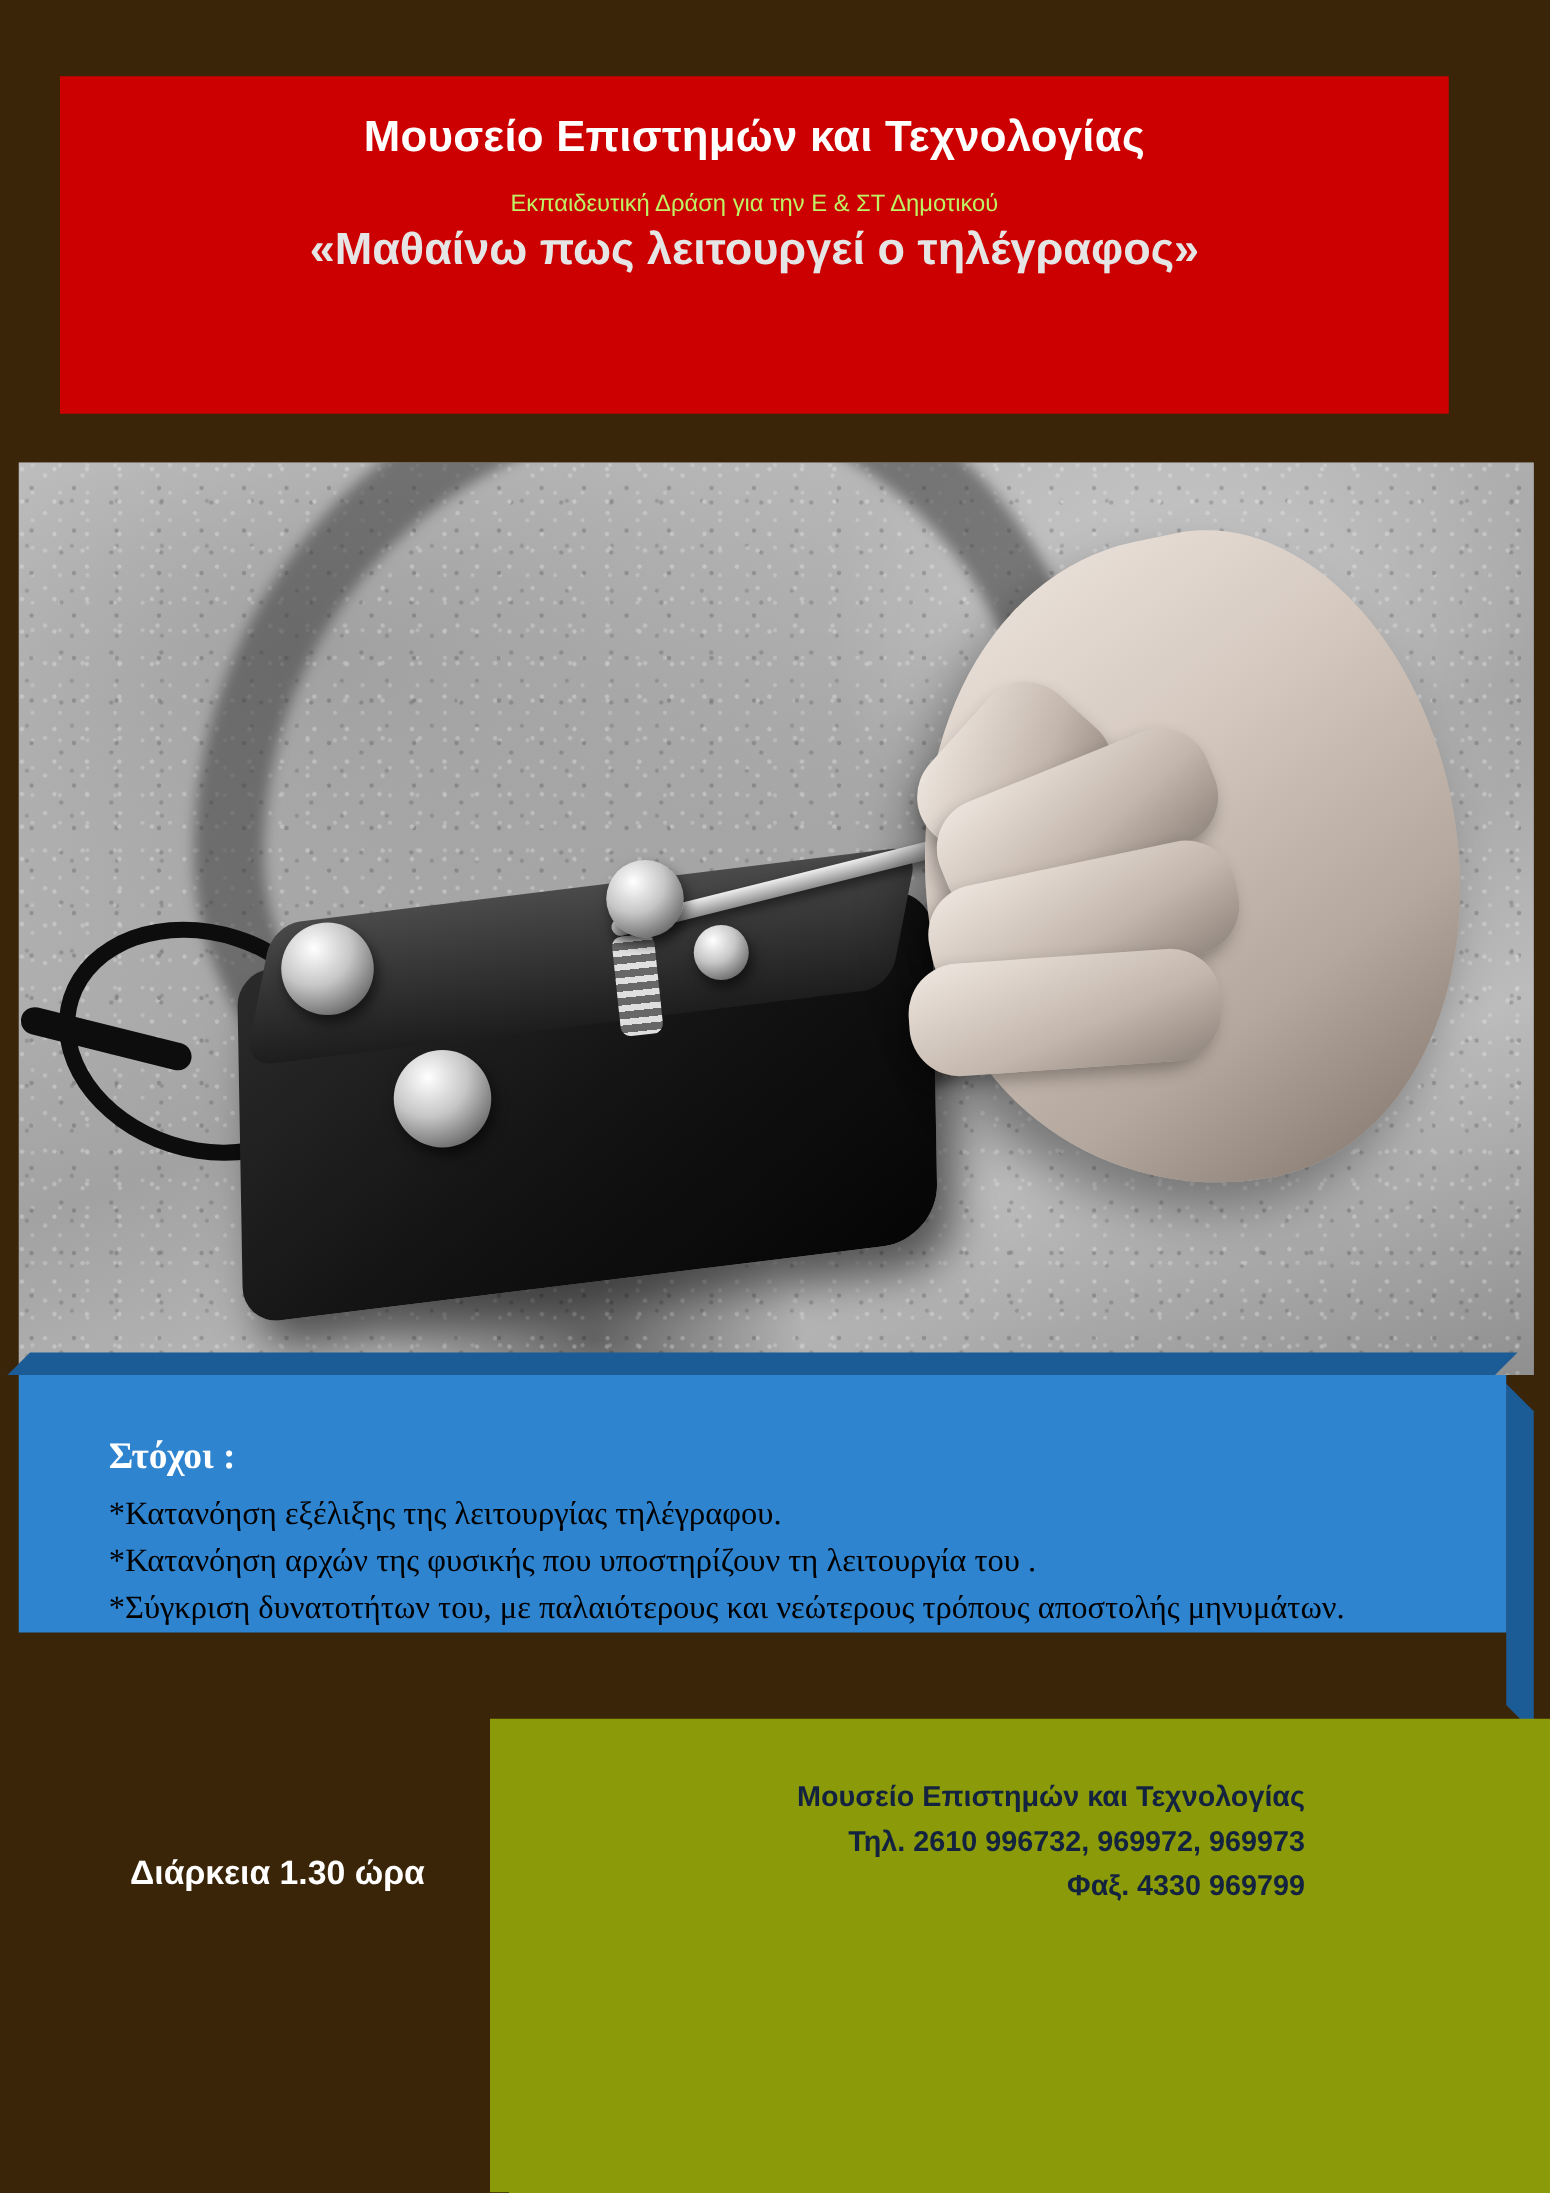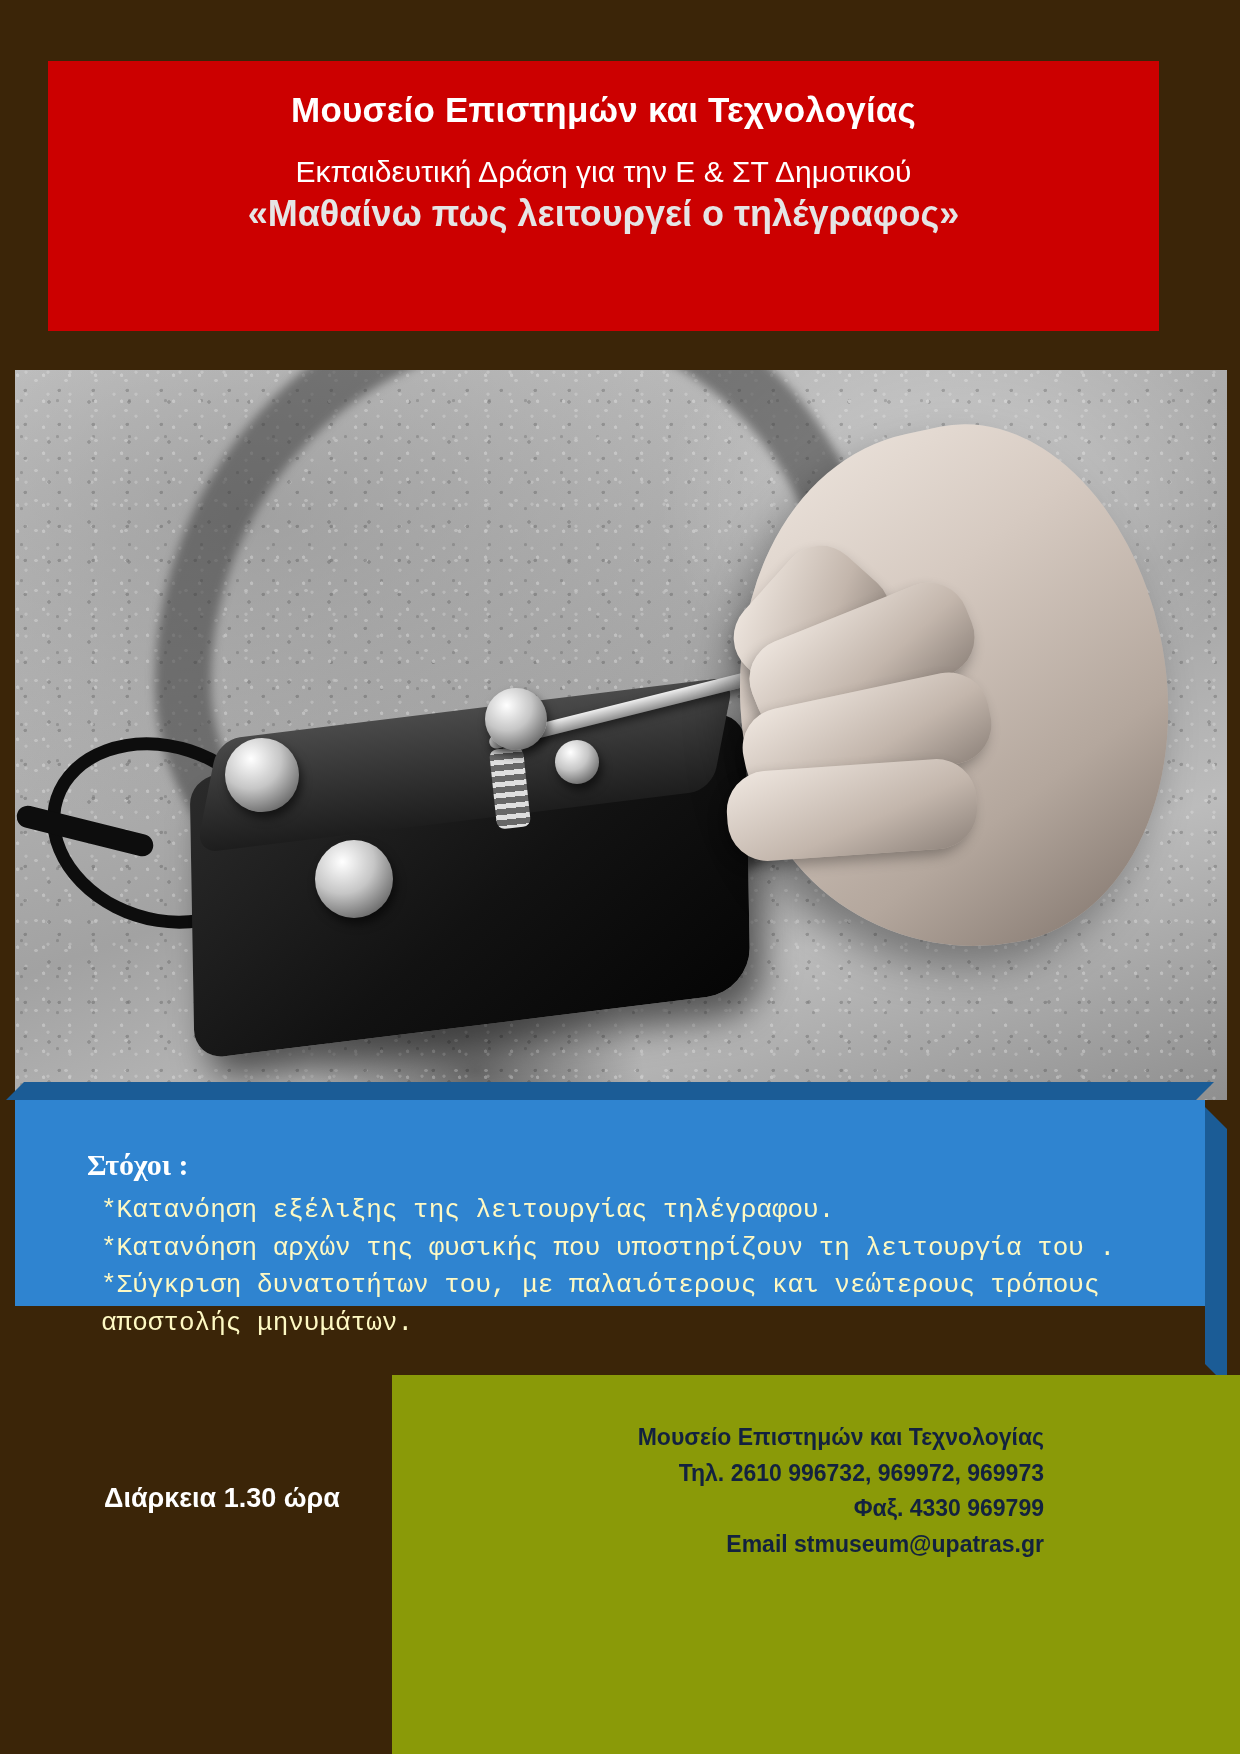--- a/index.html
+++ b/index.html
@@ -29,22 +29,22 @@
     text-align: center;
   }
   .header-title {
     color: #ffffff;
     font-size: 35px;
     font-weight: bold;
     line-height: 1.45;
     letter-spacing: 0.2px;
   }
   .header-sub {
-    color: #ffffff;
-    font-size: 30px;
+    color: #bef264;
+    font-size: 19px;
     font-weight: normal;
     margin-top: 16px;
     line-height: 1.3;
   }
   .header-quote {
     color: #e5e5e5;
     font-size: 36px;
     font-weight: bold;
     line-height: 1.25;
   }
@@ -222,25 +222,24 @@
     transform: skewX(-45deg);
   }
   .goals-title {
     color: #ffffff;
     font-size: 30px;
     font-weight: bold;
     margin-bottom: 10px;
     font-family: "Liberation Serif", serif;
   }
   .goals-line {
-    color: #fef9c3;
+    color: #000000;
     font-size: 26px;
     line-height: 1.45;
-    font-family: Liberation Mono, monospace;
-    margin-left: 14px;
+    font-family: Liberation Serif, serif;
   }
 
   
   .footer-left {
     position: absolute;
     left: 0;
     top: 1375px;
     width: 392px;
     height: 379px;
     background: #3b2508;
@@ -312,14 +311,13 @@
   <div class="goals-line">*Σύγκριση δυνατοτήτων του, με παλαιότερους και νεώτερους τρόπους αποστολής μηνυμάτων.</div>
 </div>
 
 <div class="footer-left"></div>
 <div class="footer-green"></div>
 <div class="footer-duration">Διάρκεια 1.30 ώρα</div>
 <div class="footer-contact">
   <div>Μουσείο Επιστημών και Τεχνολογίας</div>
   <div>Τηλ. 2610 996732, 969972, 969973</div>
   <div>Φαξ. 4330 969799</div>
-  <div>Email stmuseum@upatras.gr</div>
 </div>
 
 </body></html>

